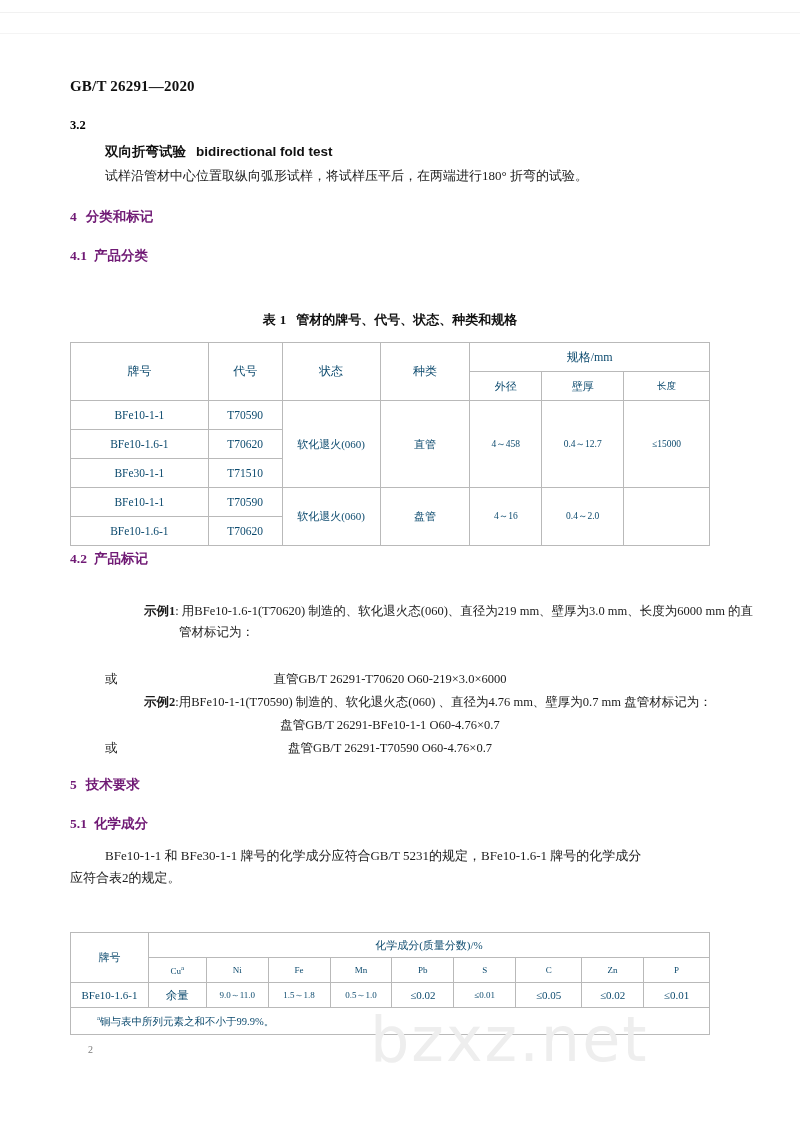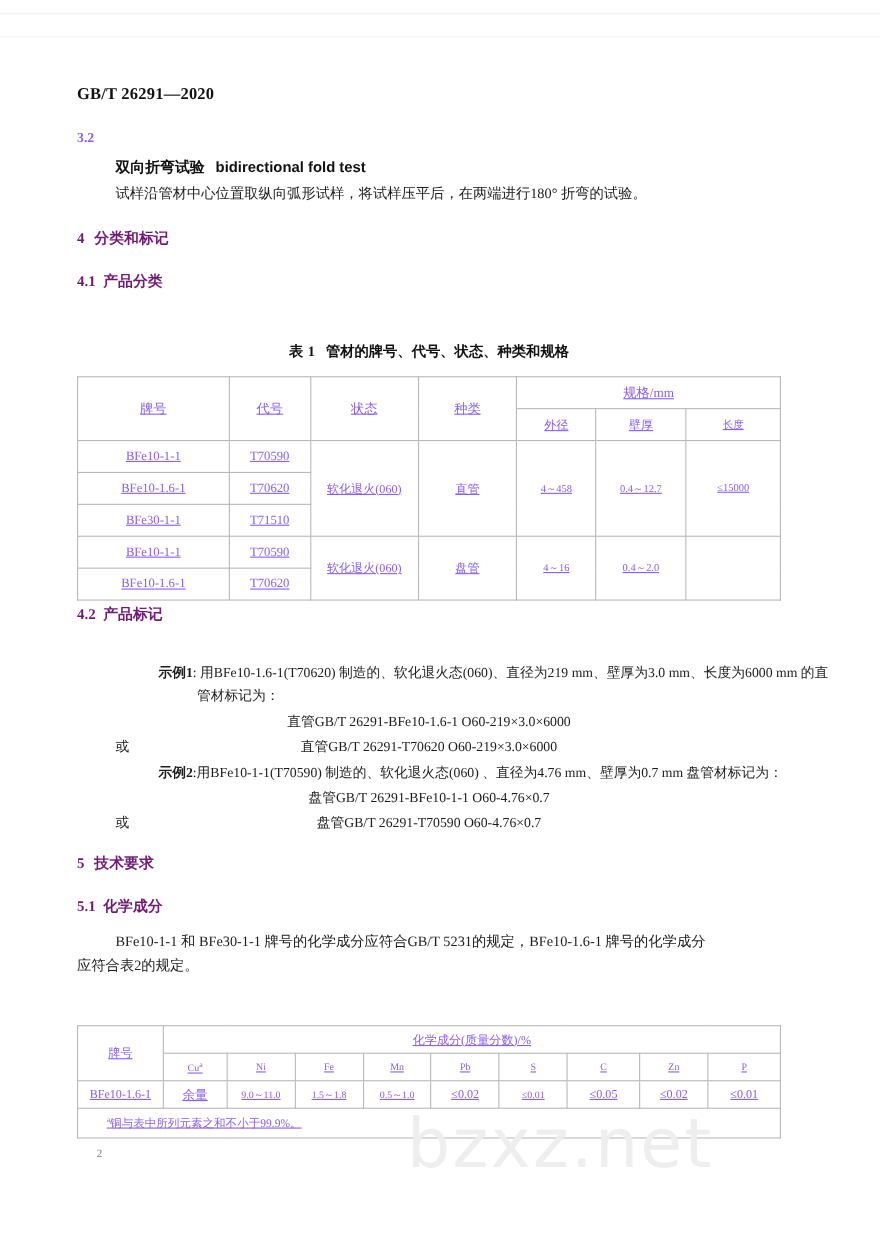--- a/index.html
+++ b/index.html
@@ -37,21 +37,21 @@
     font-family: "Liberation Serif", "DejaVu Serif", serif;
     font-weight: bold;
     font-size: 15px;
     letter-spacing: 0.2px;
     color: #111;
   }
   .clause-num {
     position: absolute;
     font-size: 12.5px;
     font-weight: bold;
-    color: #8b5cf6;
+    color: #000000;
     font-family: "Liberation Serif", "DejaVu Serif", serif;
   }
   .term-line {
     position: absolute;
     font-size: 13.5px;
     font-weight: bold;
     color: #111;
   }
   .term-line .en {
     font-family: Liberation Sans, sans-serif;
@@ -90,23 +90,22 @@
     position: absolute;
     border-collapse: collapse;
     width: 640px;
     background: #fff;
   }
   table.gb td, table.gb th {
     border: 1px solid #b9b9b9;
     text-align: center;
     vertical-align: middle;
     font-weight: normal;
-    color: #8b5cf6;
-    font-family: "Liberation Serif", "DejaVu Serif", serif;
-    text-decoration: underline;
+    color: #0c4a6e;
+    font-family: "Liberation Serif", "DejaVu Serif", serif;
   }
   table.gb.t1 td, table.gb.t1 th { height: 26px; font-size: 11.5px; }
   table.gb.t1 .hd { font-size: 12px; }
   table.gb.t1 .small { font-size: 9.5px; }
   table.gb.t1 .mid { font-size: 11px; }
 
   table.gb.t2 td, table.gb.t2 th {
     height: 22px;
     font-size: 9px;
   }
@@ -261,21 +260,20 @@
   <div class="heading sub" style="left:70px; top:550px;">
     <span class="hnum">4.2</span><span>产品标记</span>
   </div>
 
 
   <div class="ex-line" style="left:105px; top:603px; width:620px;">
     <span class="example-label">示例1</span><span>: 用BFe10-1.6-1(T70620) 制造的、软化退火态(060)、直径为219 mm、壁厚为3.0 mm、长度为6000 mm 的直</span>
   </div>
   <div class="ex-line" style="left:140px; top:624px;">管材标记为：</div>
 
-  <div class="ex-center" style="left:70px; top:648px;">直管GB/T   26291-BFe10-1.6-1    O60-219×3.0×6000</div>
 
   <div class="huo" style="left:105px; top:671px;">或</div>
   <div class="ex-center" style="left:70px; top:671px;">直管GB/T   26291-T70620   O60-219×3.0×6000</div>
 
   <div class="ex-line" style="left:105px; top:694px; width:620px;">
     <span class="example-label">示例2</span><span>:用BFe10-1-1(T70590) 制造的、软化退火态(060) 、直径为4.76 mm、壁厚为0.7 mm 盘管材标记为：</span>
   </div>
 
   <div class="ex-center" style="left:70px; top:717px;">盘管GB/T   26291-BFe10-1-1   O60-4.76×0.7</div>
 

